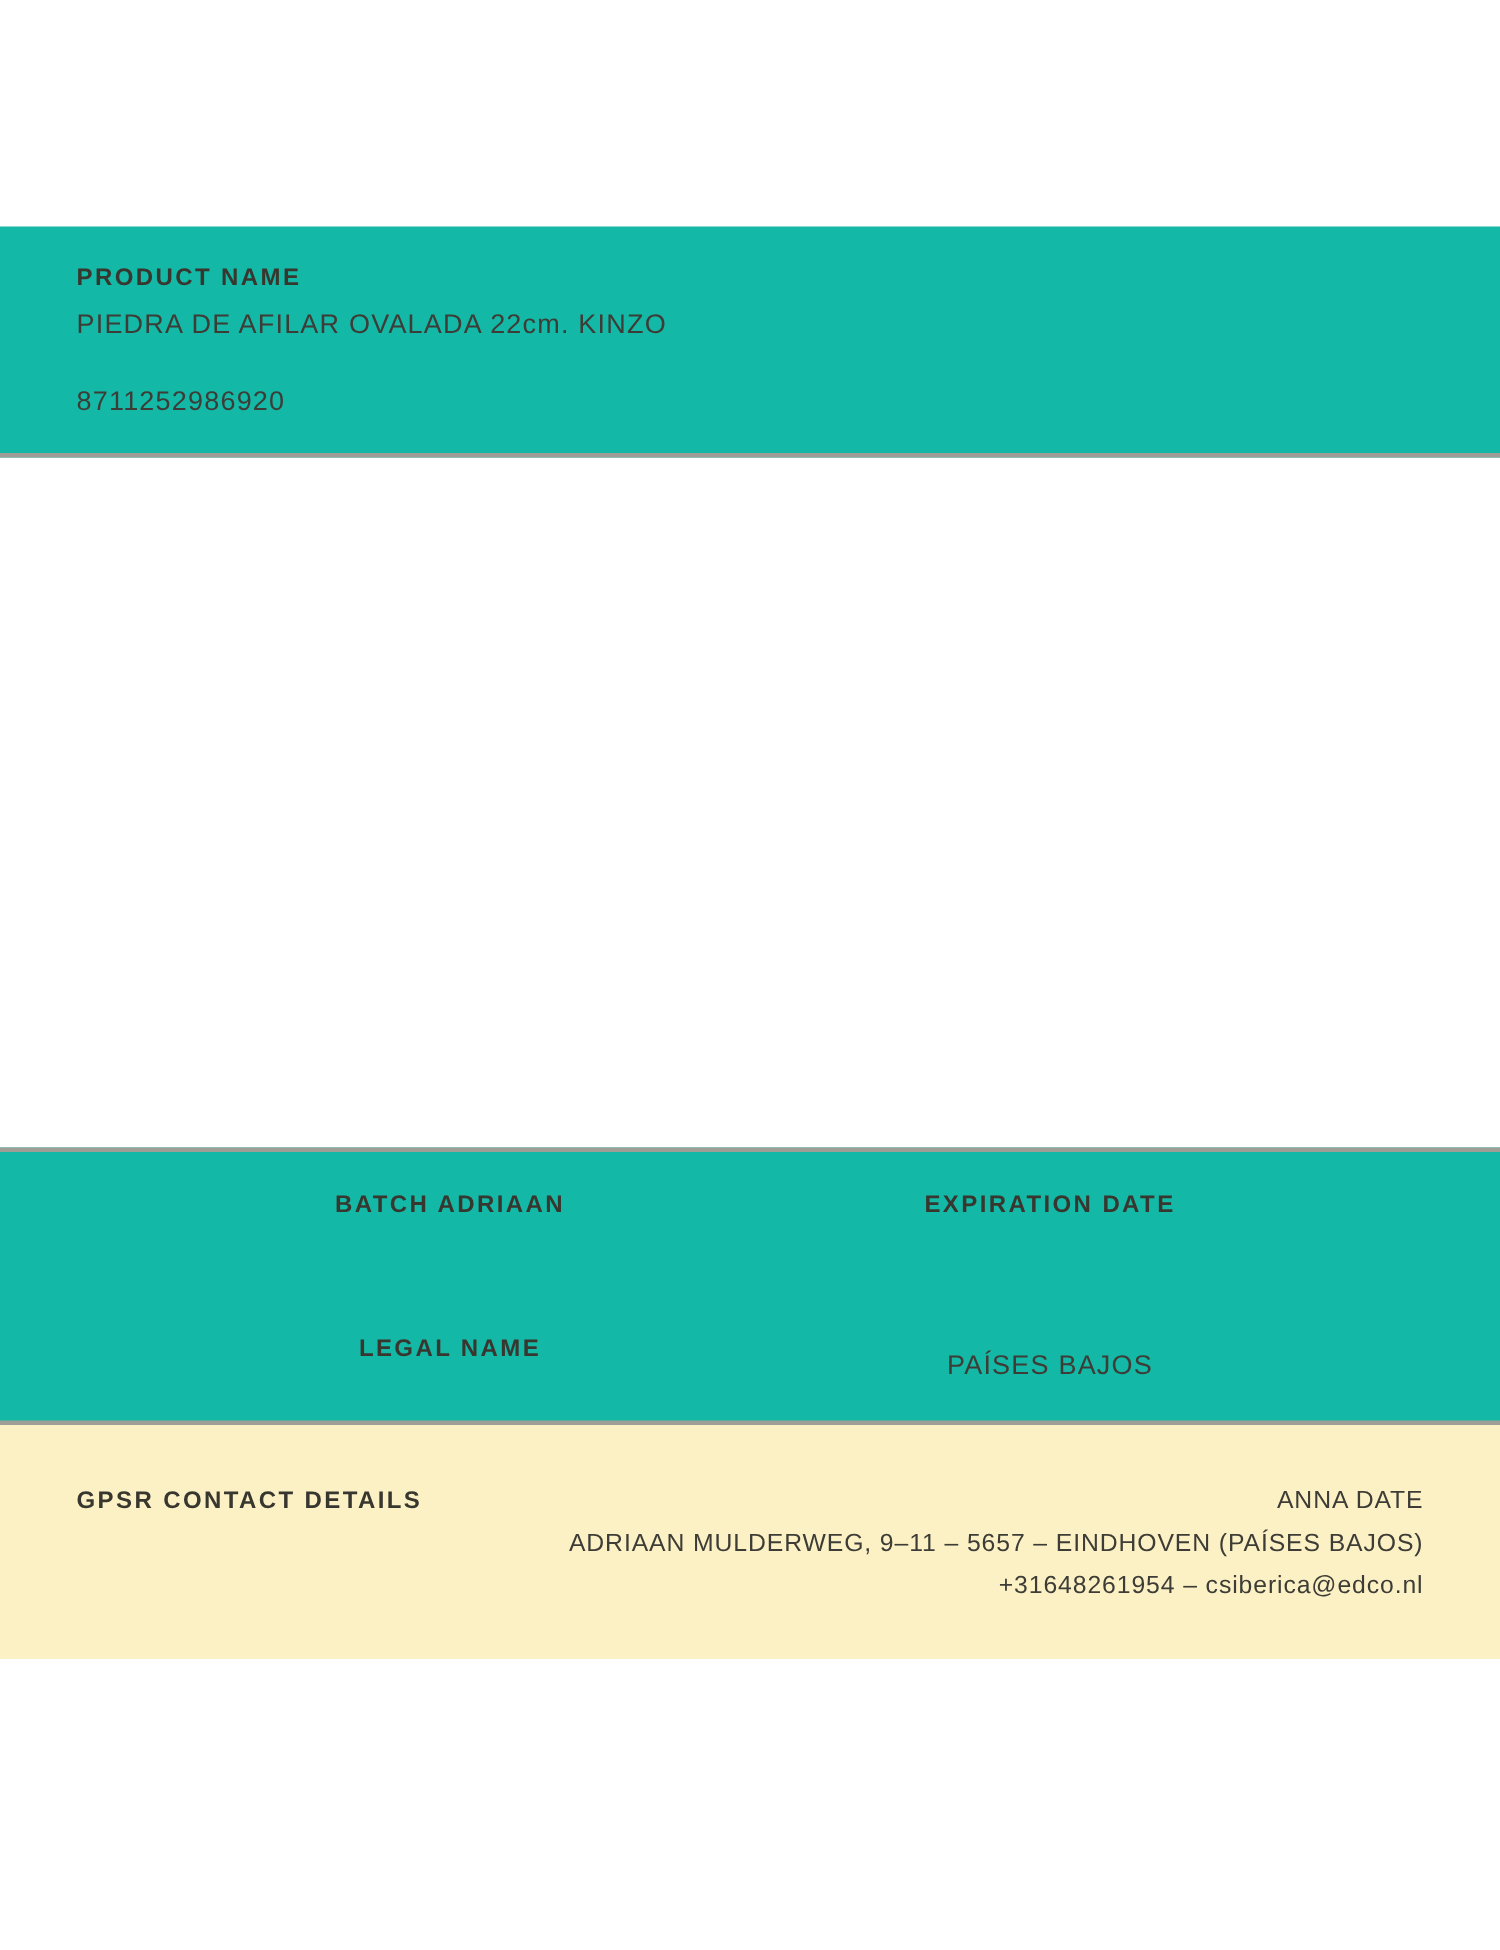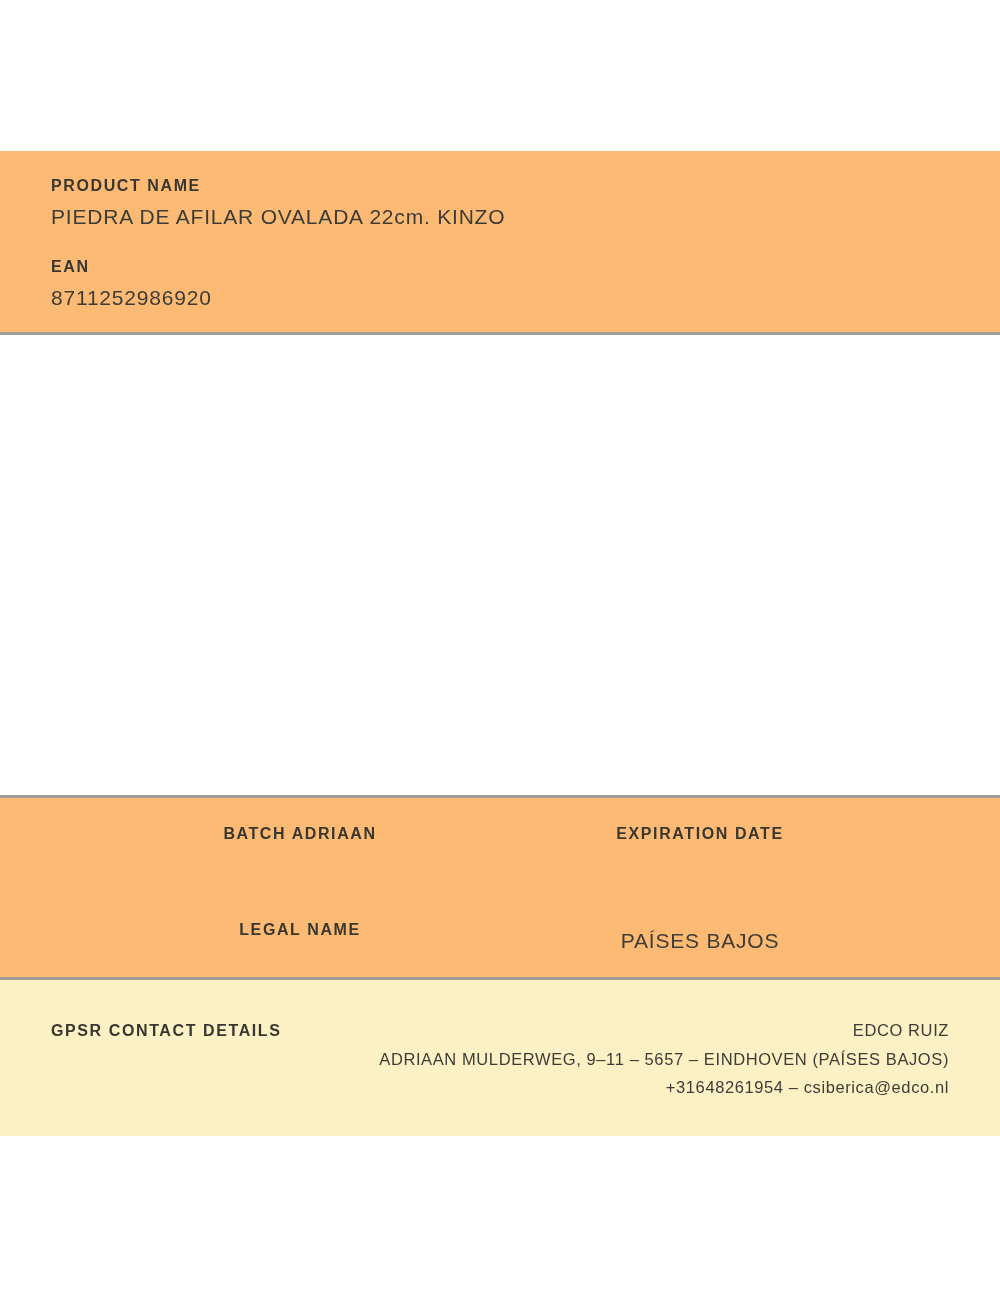--- a/index.html
+++ b/index.html
@@ -11,38 +11,38 @@
     color: #3d3c36;
   }
   .page {
     position: relative;
     width: 1000px;
     height: 1300px;
     background: #ffffff;
     overflow: hidden;
   }
   .band { width: 100%; }
-  .band.cream { background: #fdba74; }
+  .band.cream { background: #14b8a6; }
   .band.yellow { background: #fbf1c4; }
 
   
   .product-band {
     margin-top: 151px;
     padding: 25px 51px 24px 51px;
     border-bottom: 3px solid #9e9e96;
   }
   .field-label {
     font-weight: bold;
     font-size: 16px;
     letter-spacing: 1.6px;
     line-height: 20px;
     color: #38372f;
   }
   .field-value {
-    font-size: 21px;
+    font-size: 18px;
     letter-spacing: 0.8px;
     line-height: 21px;
     margin-top: 10px;
   }
   .field + .field { margin-top: 30px; }
 
   
   .details-band {
     margin-top: 460px;
     border-top: 3px solid #9e9e96;
@@ -81,21 +81,20 @@
 <body>
 
 <div class="page">
 
   <section class="band cream product-band">
     <div class="field">
       <div class="field-label">PRODUCT NAME</div>
       <div class="field-value">PIEDRA DE AFILAR OVALADA 22cm. KINZO</div>
     </div>
     <div class="field">
-      <div class="field-label">EAN</div>
       <div class="field-value">8711252986920</div>
     </div>
   </section>
 
   <section class="band cream details-band">
     <div class="grid-row">
       <div class="gcell">
         <div class="field-label">BATCH ADRIAAN</div>
         <div class="field-value"></div>
       </div>
@@ -110,19 +109,19 @@
       </div>
       <div class="gcell">
         <div class="field-value">PAÍSES BAJOS</div>
       </div>
     </div>
   </section>
 
   <section class="band yellow contact-band">
     <div class="contact-row">
       <div class="contact-heading">GPSR CONTACT DETAILS</div>
-      <div class="contact-line">EDCO RUIZ</div>
+      <div class="contact-line">ANNA DATE</div>
     </div>
     <div class="contact-line">ADRIAAN MULDERWEG, 9–11 – 5657 – EINDHOVEN (PAÍSES BAJOS)</div>
     <div class="contact-line">+31648261954 – csiberica@edco.nl</div>
   </section>
 
 </div>
 
 </body></html>

